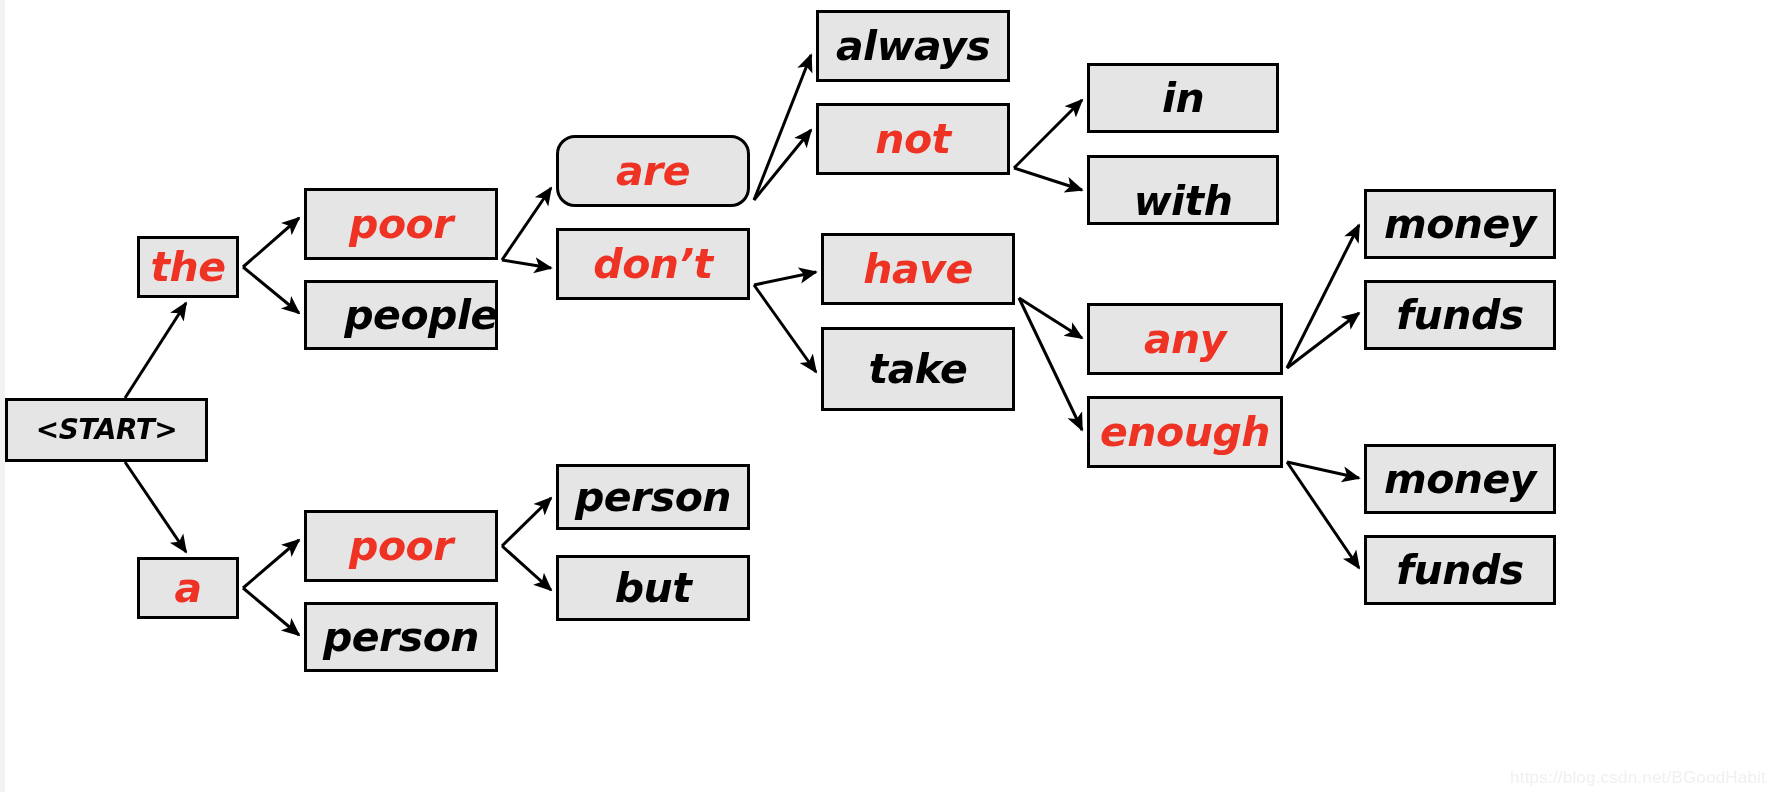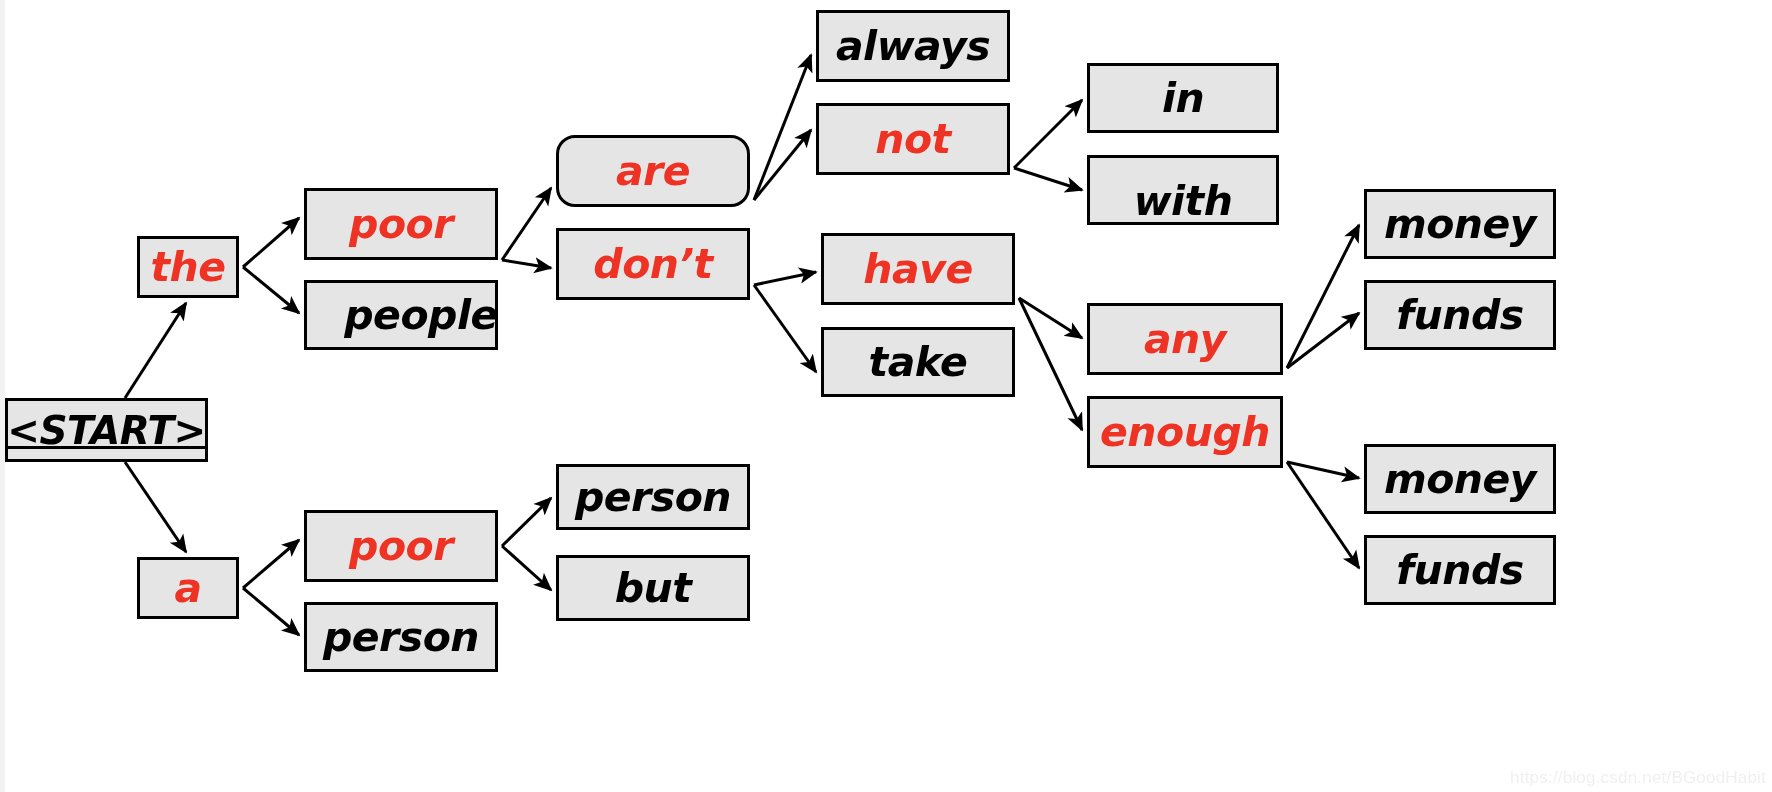--- a/index.html
+++ b/index.html
@@ -36,22 +36,21 @@
     font-style: italic;
     font-weight: bold;
     font-size: 41px;
     line-height: 1;
     letter-spacing: -0.5px;
     color: #000000;
     white-space: nowrap;
   }
   .node.red { color: #ee3224; }
   .node.start {
-    font-size: 39px;
-    text-decoration: underline;
+    font-size: 28px;
   }
   #watermark {
     position: absolute;
     right: 6px;
     bottom: 4px;
     font-family: "Liberation Sans", sans-serif;
     font-size: 17px;
     font-style: normal;
     font-weight: normal;
     color: #f0f0f0;
@@ -142,21 +141,21 @@
       </div>
       <div class="node" style="left: 816px; top: 10px; width: 194px; height: 72px;">
         <span>always</span>
       </div>
       <div class="node red" style="left: 816px; top: 103px; width: 194px; height: 72px;">
         <span>not</span>
       </div>
       <div class="node red" style="left: 821px; top: 233px; width: 194px; height: 72px;">
         <span>have</span>
       </div>
-      <div class="node" style="left: 821px; top: 327px; width: 194px; height: 70px;">
+      <div class="node" style="left: 821px; top: 327px; width: 194px; height: 84px;">
         <span>take</span>
       </div>
       <div class="node" style="left: 1087px; top: 63px; width: 192px; height: 70px;">
         <span>in</span>
       </div>
       <div class="node" style="left: 1087px; top: 155px; width: 192px; height: 70px; align-items: flex-end;">
         <span>with</span>
       </div>
       <div class="node red" style="left: 1087px; top: 303px; width: 196px; height: 72px;">
         <span>any</span>

